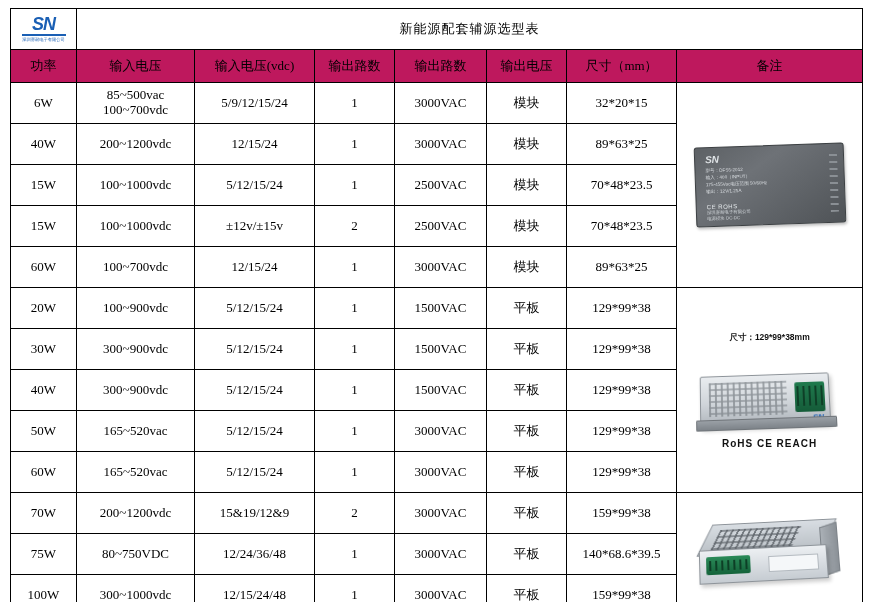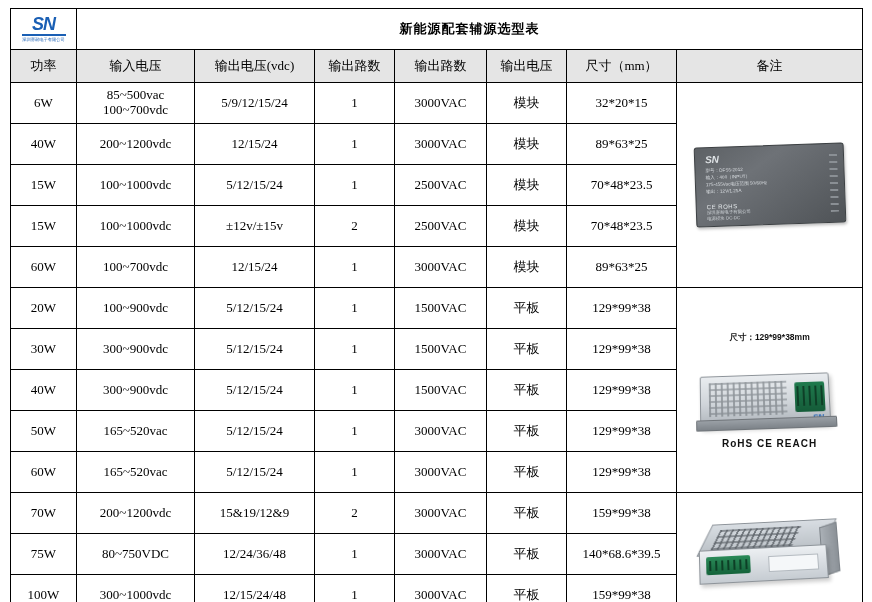--- a/index.html
+++ b/index.html
@@ -37,21 +37,21 @@
   }
   
   .title-logo-cell {
     width: 106px;
     height: 36px;
     background: #ffffff;
     padding: 0;
   }
   .title-cell {
     font-size: 16px;
-    font-weight: bold;
+    font-weight: normal;
     letter-spacing: 1px;
     height: 36px;
     font-family: "Liberation Sans", sans-serif;
   }
   
   .logo-wrap {
     display: flex;
     flex-direction: column;
     align-items: center;
     justify-content: center;
@@ -73,21 +73,21 @@
     margin: 1px 0 2px 0;
   }
   .logo-sub {
     font-family: "Liberation Sans", sans-serif;
     font-size: 4.5px;
     color: #1a5fb4;
     transform: scale(0.95);
   }
   
   thead td, .hdr td {
-    background: #e5e5e5;
+    background: #be185d;
     font-size: 14px;
     font-family: "Liberation Sans", sans-serif;
     height: 28px;
   }
   .col-power    { width: 66px; }
   .col-vin      { width: 118px; }
   .col-vout     { width: 120px; }
   .col-ch       { width: 80px; }
   .col-iso      { width: 92px; }
   .col-pkg      { width: 80px; }
@@ -323,21 +323,21 @@
             <div class="logo-underline"></div>
             <div class="logo-sub">深圳赛耐电子有限公司</div>
           </div>
         </td>
         <td class="title-cell" colspan="7">新能源配套辅源选型表</td>
       </tr>
 
       <tr class="hdr">
         <td>功率</td>
         <td>输入电压</td>
-        <td>输出电压(vdc)</td>
+        <td>输入电压(vdc)</td>
         <td>输出路数</td>
         <td>输出路数</td>
         <td>输出电压</td>
         <td>尺寸（mm）</td>
         <td>备注</td>
       </tr>
 
       <tr>
         <td>6W</td>
         <td class="vin-two-line">

